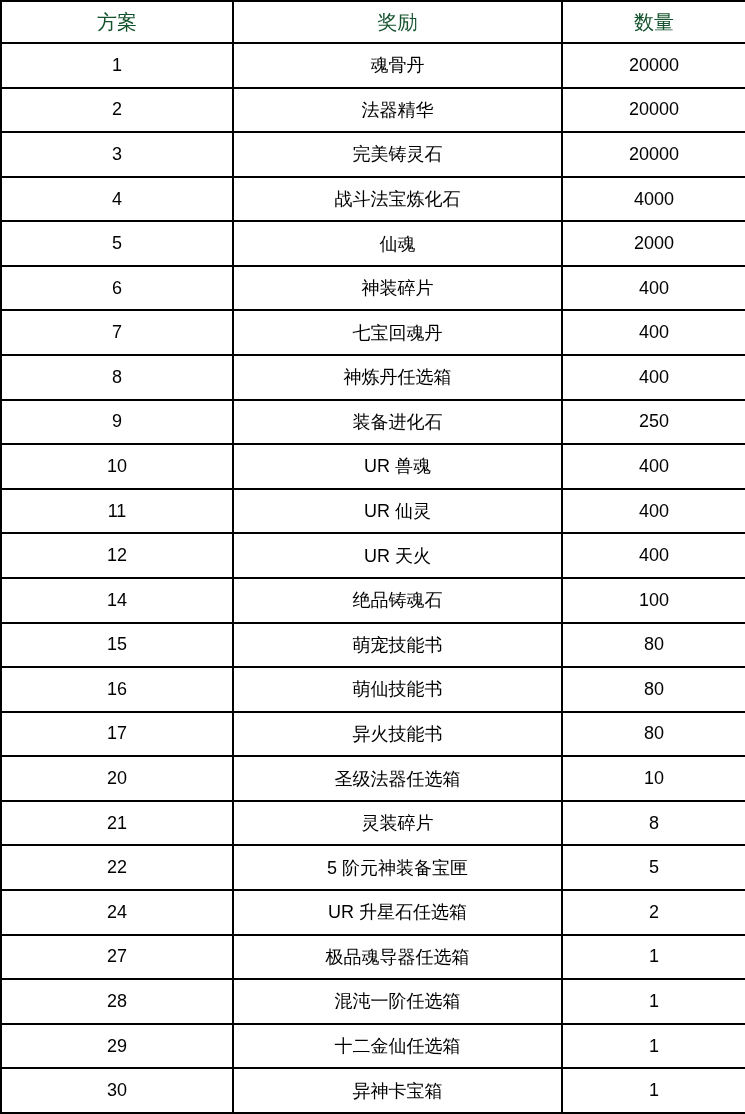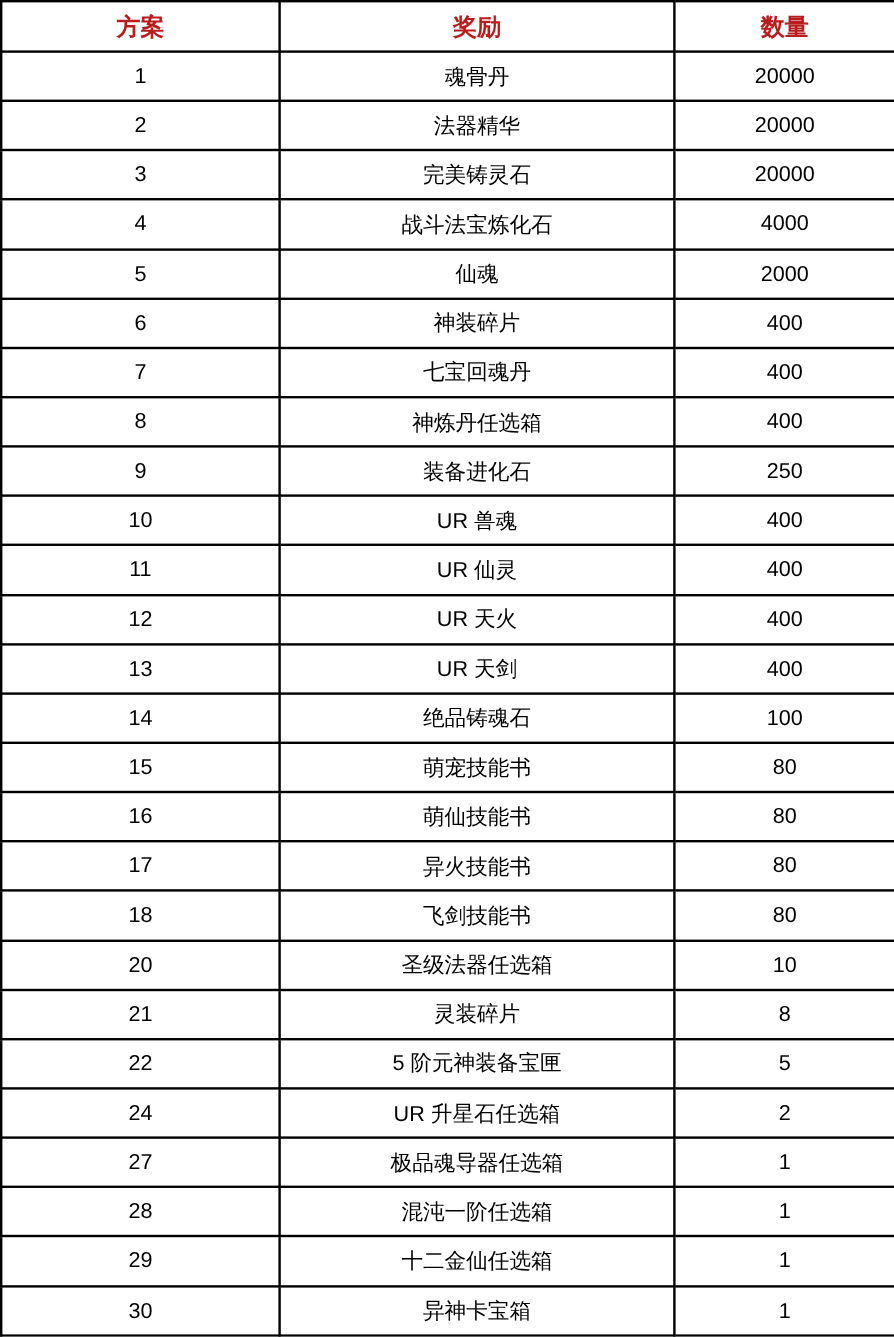--- a/index.html
+++ b/index.html
@@ -23,22 +23,22 @@
   table.reward-table th,
   table.reward-table td {
     border: 2px solid #000000;
     text-align: center;
     vertical-align: middle;
     padding: 0 4px;
     overflow: hidden;
     white-space: nowrap;
   }
   table.reward-table th {
-    color: #b91c1c;
-    font-weight: bold;
+    color: #14532d;
+    font-weight: normal;
     font-size: 20px;
     height: 40px;
   }
   table.reward-table td {
     color: #000000;
     font-size: 18px;
     font-weight: normal;
   }
   col.col-plan   { width: 232px; }
   col.col-reward { width: 329px; }
@@ -127,25 +127,20 @@
     <td>UR 仙灵</td>
     <td>400</td>
   </tr>
 
   <tr>
     <td>12</td>
     <td>UR 天火</td>
     <td>400</td>
   </tr>
 
-  <tr>
-    <td>13</td>
-    <td>UR 天剑</td>
-    <td>400</td>
-  </tr>
 
   <tr>
     <td>14</td>
     <td>绝品铸魂石</td>
     <td>100</td>
   </tr>
 
   <tr>
     <td>15</td>
     <td>萌宠技能书</td>
@@ -157,25 +152,20 @@
     <td>萌仙技能书</td>
     <td>80</td>
   </tr>
 
   <tr>
     <td>17</td>
     <td>异火技能书</td>
     <td>80</td>
   </tr>
 
-  <tr>
-    <td>18</td>
-    <td>飞剑技能书</td>
-    <td>80</td>
-  </tr>
 
 
   <tr>
     <td>20</td>
     <td>圣级法器任选箱</td>
     <td>10</td>
   </tr>
 
   <tr>
     <td>21</td>

